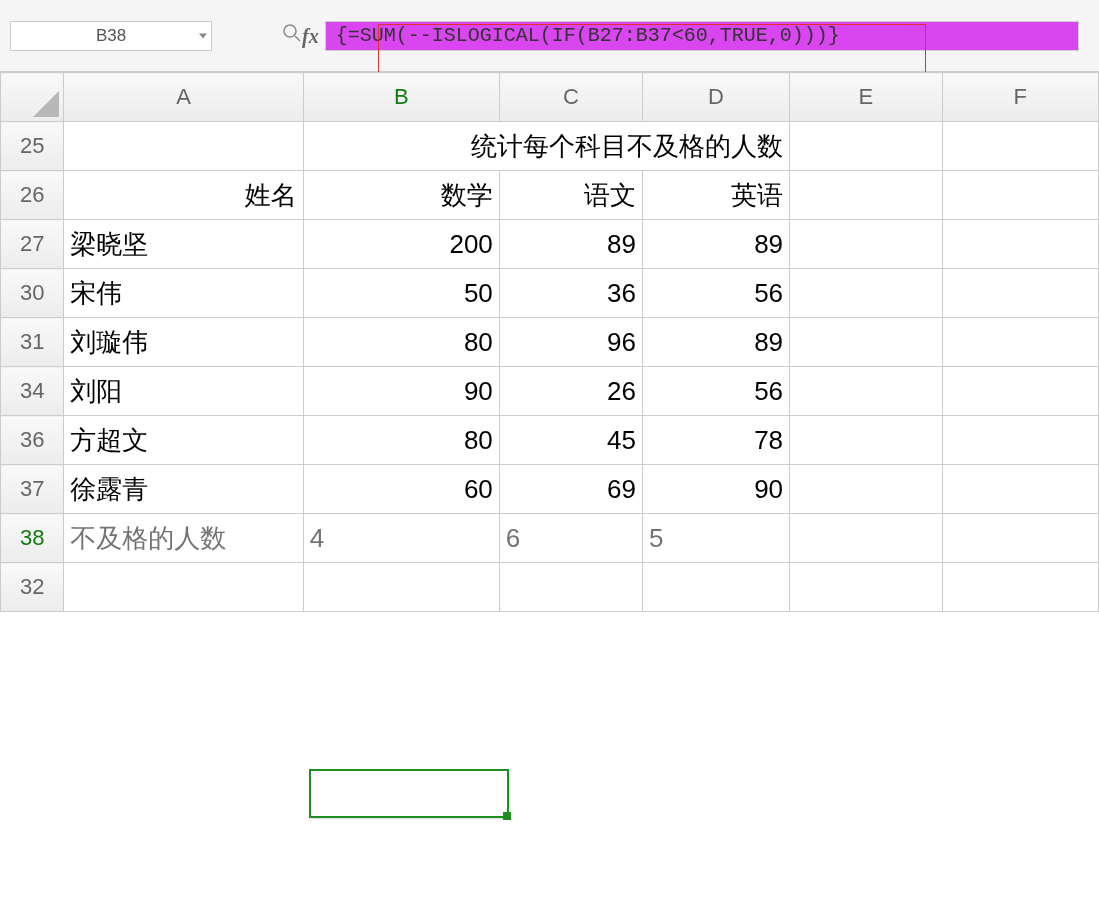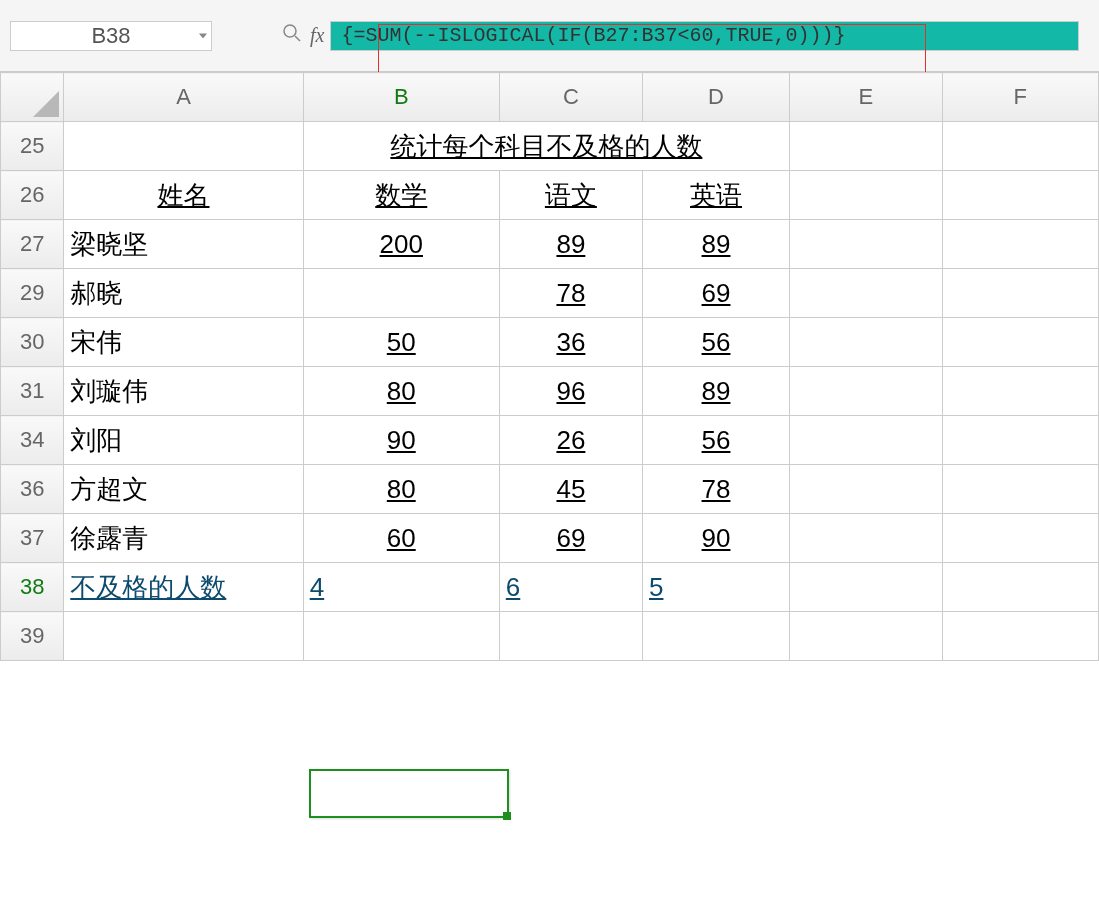--- a/index.html
+++ b/index.html
@@ -20,48 +20,49 @@
     padding-left: 10px;
   }
   .name-box {
     width: 202px;
     height: 30px;
     background: #fff;
     border: 1px solid #ccc;
     display: flex;
     align-items: center;
     justify-content: center;
-    font-size: 22px;
+    font-size: 17px;
     color: #555;
     position: relative;
     text-align: center;
   }
   .name-box-dropdown {
     position: absolute;
     right: 4px;
     top: 50%;
     transform: translateY(-50%);
     width: 0; height: 0;
     border-left: 4px solid transparent;
     border-right: 4px solid transparent;
     border-top: 5px solid #888;
   }
   .fb-icons {
     display: flex;
-    align-items: center;
+    align-items: flex-end;
     margin-left: 70px;
-    gap: 8px;
+    gap: 0;
     color: #888;
     font-size: 18px;
+    font-weight: bold;
   }
   .fx-icon { font-style: italic; font-family: "Times New Roman", serif; font-size: 20px; color:#666;}
   .formula-input {
     flex: 1;
     height: 30px;
-    background: #14b8a6;
+    background: #d946ef;
     border: 1px solid #ccc;
     margin-left: 6px;
     margin-right: 20px;
     padding: 4px 10px;
     font-family: "Courier New", monospace;
     font-size: 20px;
     color: #333;
     display: flex;
     align-items: center;
   }
@@ -109,22 +110,22 @@
   .col-hdr.active { color: #107c10; }
   .row-hdr { width: 64px; }
   .row-hdr.active { color: #107c10; }
   .col-A { width: 245px; }
   .col-B { width: 200px; }
   .col-C { width: 146px; }
   .col-D { width: 150px; }
   .col-E { width: 156px; }
   .col-F { width: 160px; }
   .center { }
-  .left { text-align: center; text-decoration: underline; }
-  .bold-red { color: #0c4a6e; font-weight: bold; text-decoration: underline; }
+  .left { text-align: right; }
+  .bold-red { color: #737373; font-weight: bold; }
   .selected-cell {
     position: absolute;
     border: 2px solid #1d8f1d;
     pointer-events: none;
     box-shadow: 1px 1px 2px rgba(0,0,0,0.15);
   }
   .fill-handle {
     position: absolute;
     width: 8px;
     height: 8px;
@@ -200,29 +201,20 @@
     <th class="row-hdr">27</th>
     <td class="center">梁晓坚</td>
     <td class="left">200</td>
     <td class="left">89</td>
     <td class="left">89</td>
     <td></td>
     <td></td>
   </tr>
 
 
-  <tr>
-    <th class="row-hdr">29</th>
-    <td class="center">郝晓</td>
-    <td class="left"></td>
-    <td class="left">78</td>
-    <td class="left">69</td>
-    <td></td>
-    <td></td>
-  </tr>
 
   <tr>
     <th class="row-hdr">30</th>
     <td class="center">宋伟</td>
     <td class="left">50</td>
     <td class="left">36</td>
     <td class="left">56</td>
     <td></td>
     <td></td>
   </tr>
@@ -274,21 +266,21 @@
     <th class="row-hdr active">38</th>
     <td class="center bold-red">不及格的人数</td>
     <td class="center bold-red">4</td>
     <td class="center bold-red">6</td>
     <td class="center bold-red">5</td>
     <td></td>
     <td></td>
   </tr>
 
   <tr>
-    <th class="row-hdr">39</th>
+    <th class="row-hdr">32</th>
     <td></td>
     <td></td>
     <td></td>
     <td></td>
     <td></td>
     <td></td>
   </tr>
 </tbody>
     </table>
 

